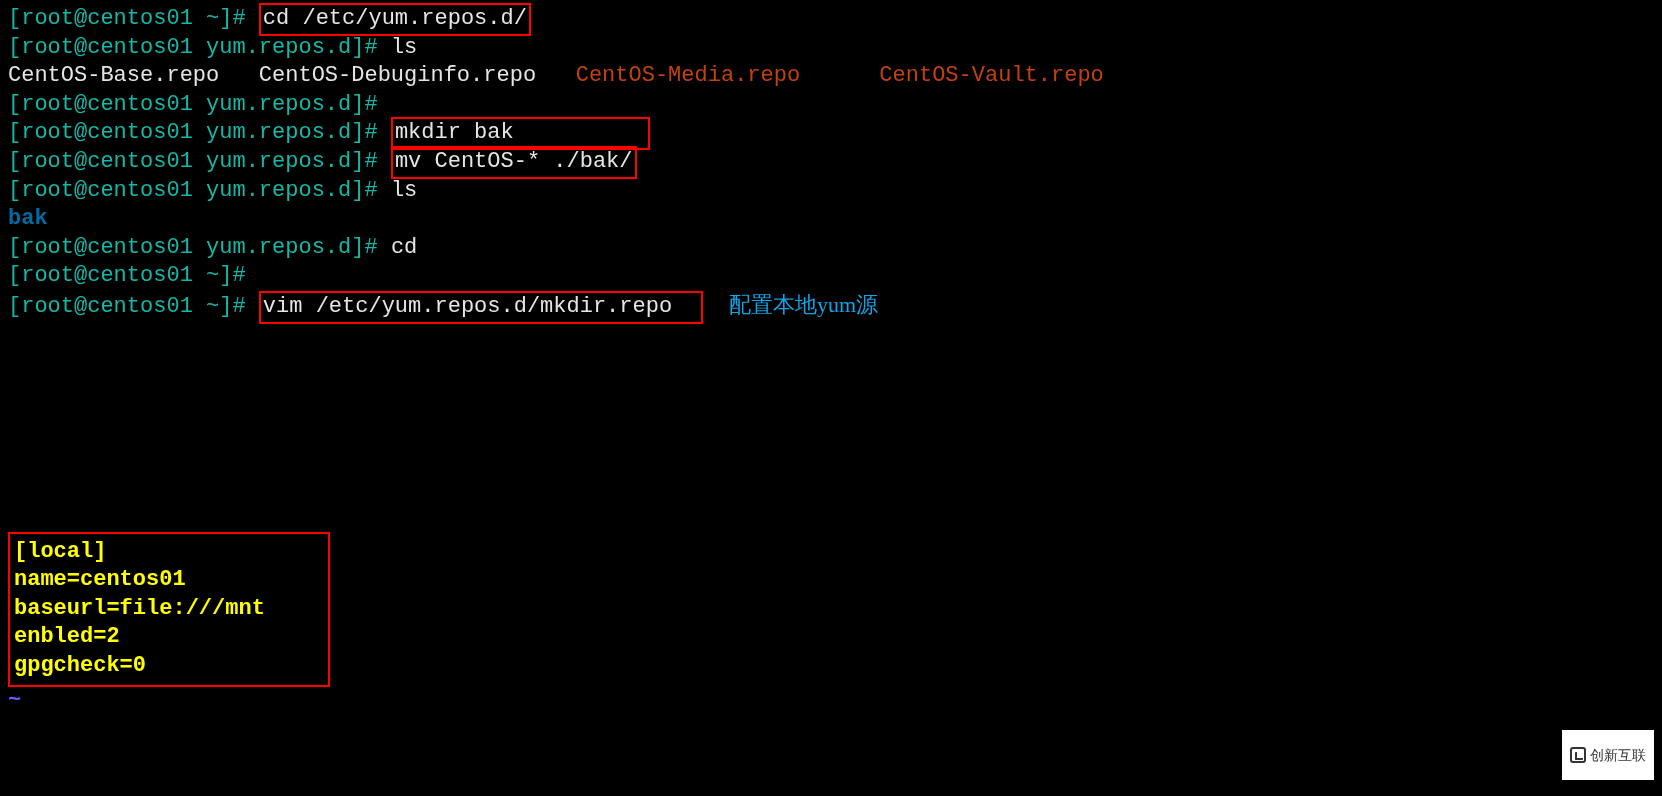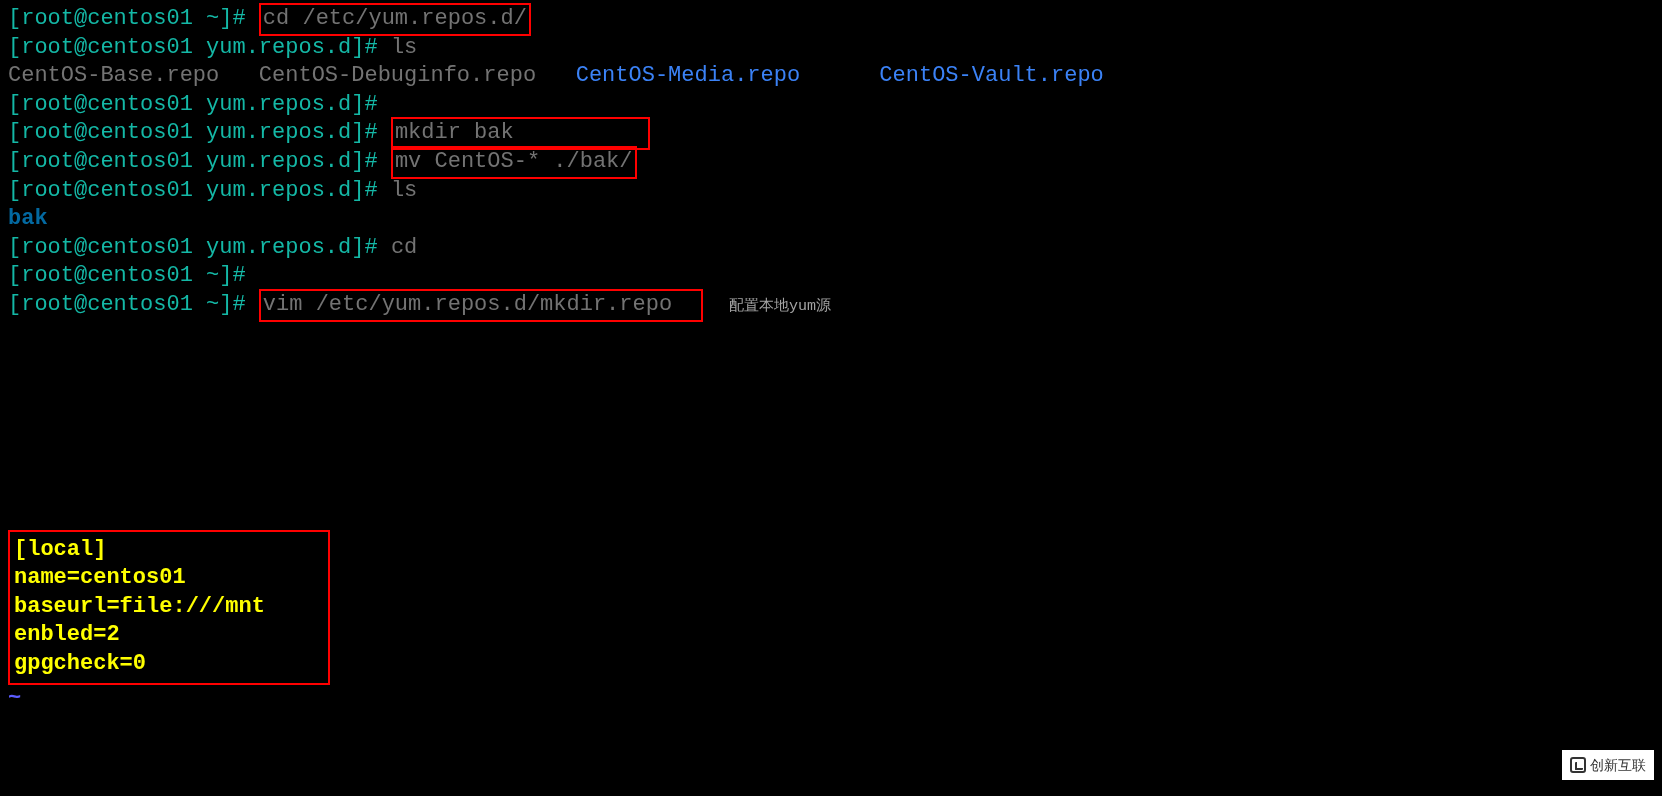--- a/index.html
+++ b/index.html
@@ -10,50 +10,50 @@
       line-height: 1.3;
       color: #fff;
       padding: 5px 8px;
       width: 1662px;
       height: 796px;
       position: relative;
       overflow: hidden;
     }
     .line { white-space: pre; }
     .yellow { color: #14b8a6; }
-    .white { color: #737373; }
-    .gray { color: #3b82f6; text-align: right; }
+    .white { color: #e5e5e5; }
+    .gray { color: #c2410c; text-align: right; }
     .blue-bold { color: #0369a1; font-weight: bold; }
     .yellow-bold { color: #ffff00; font-weight: bold; }
     .tilde { color: #5c5cff; font-weight: bold; }
     .redbox {
       border: 2px solid #ff0000;
       display: inline-block;
       padding: 0 2px;
       margin: -2px 0;
     }
     .redbox-block {
       border: 2px solid #ff0000;
       display: inline-block;
       padding: 4px 24px 4px 4px;
     }
     .anno {
-      color: #a3a3a3;
-      font-family: Liberation Mono, monospace;
-      font-size: 15px;
+      color: #0ea5e9;
+      font-family: Liberation Serif, serif;
+      font-size: 22px;
     }
     .gap { height: 210px; }
     .watermark {
       position: absolute;
       right: 8px;
       bottom: 16px;
       background: #fff;
       color: #333;
       font-size: 14px;
-      padding: 6px 8px;
+      padding: 16px 8px;
       font-family: sans-serif;
       display: flex;
       align-items: center;
       gap: 4px;
       text-align: right;
     }
     .watermark-icon {
       width: 16px; height: 16px;
       border: 2px solid #333;
       border-radius: 3px;

